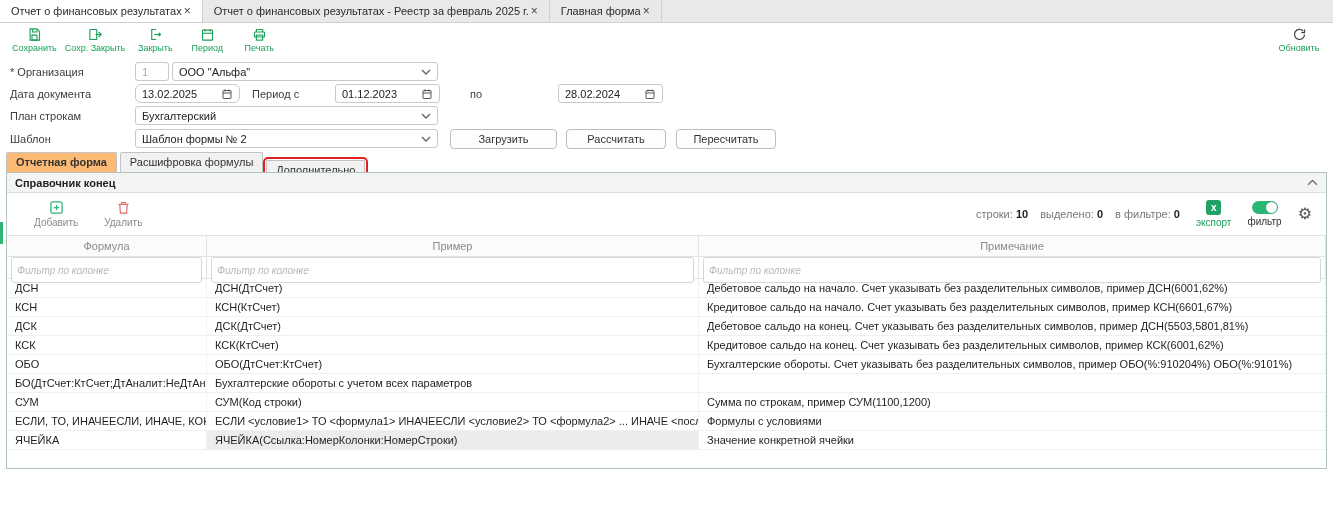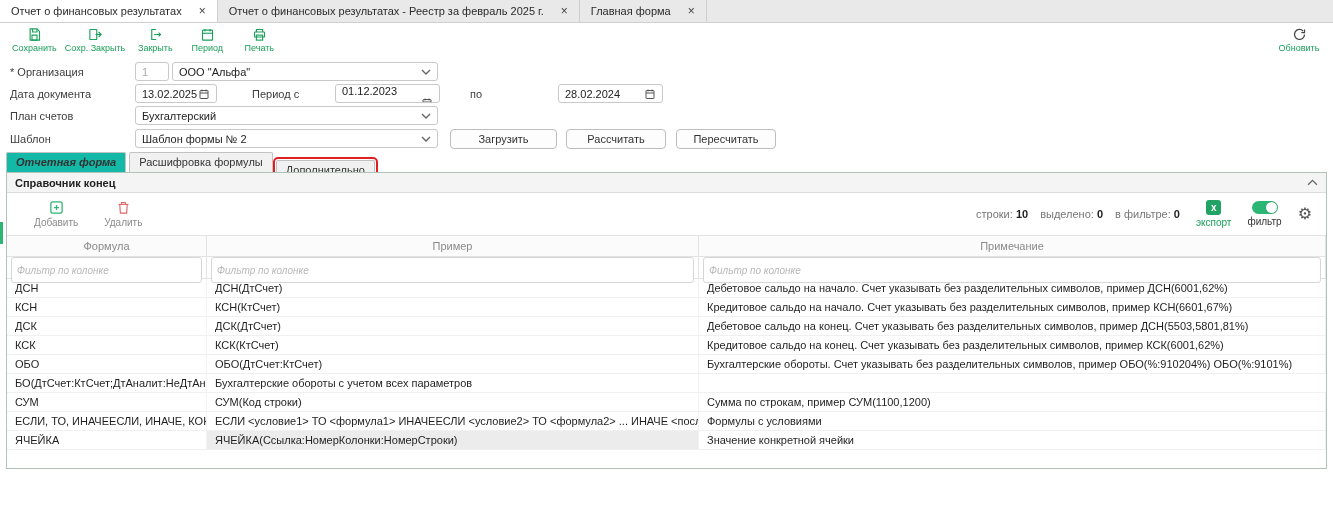--- a/index.html
+++ b/index.html
@@ -2,21 +2,21 @@
 <html><head>
 <meta charset="utf-8">
 <style>
   * { margin:0; padding:0; box-sizing:border-box; }
   body { font-family:"Liberation Sans","DejaVu Sans",sans-serif; background:#fff; }
   .app { position:relative; width:1333px; height:525px; background:#fff; overflow:hidden; }
 
   
   .tabbar { position:absolute; top:0; left:0; right:0; height:23px; background:#e9e9e9;
             border-bottom:1px solid #cfcfcf; display:flex; font-size:11px; }
-  .wtab { display:flex; align-items:center; gap:17px; padding:0 11px; border-right:1px solid #cfcfcf;
+  .wtab { display:flex; align-items:center; gap:2px; padding:0 11px; border-right:1px solid #cfcfcf;
           color:#2a2a2a; cursor:pointer; white-space:nowrap; }
   .wtab.active { background:#fff; }
   .wtab-close { color:#444; font-size:12px; line-height:1; }
 
   
   .toolbar { position:absolute; top:24px; left:0; right:0; height:32px; display:flex;
              align-items:center; padding:0 8px; }
   .tbtn { display:flex; flex-direction:column; align-items:center; justify-content:center;
           min-width:52px; height:32px; gap:1px; cursor:pointer; padding:0 4px; }
   .tbtn svg { width:15px; height:15px; }
@@ -32,21 +32,21 @@
           font-family:inherit; background:transparent; }
   .finput.code input { color:#aaa; }
   .fselect .chev, .finput .cal { margin-left:auto; flex:0 0 auto; }
   .abtn { position:absolute; height:20px; border:1px solid #bdbdbd; border-radius:4px; background:#fdfdfd;
           font-size:11px; color:#333; display:flex; align-items:center; justify-content:center; cursor:pointer; }
 
   
   .subtabs { position:absolute; top:152px; left:6px; display:flex; gap:3px; font-size:11px; }
   .subtab { height:20px; line-height:19px; padding:0 9px; border:1px solid #c2c2c2; border-bottom:none;
             background:#f1f1f1; color:#333; border-radius:2px 2px 0 0; cursor:pointer; white-space:nowrap; }
-  .subtab.active { background:#14b8a6; font-weight:bold;font-style:italic; }
+  .subtab.active { background:#fdba74; font-weight:bold; }
   .subtab.highlight { outline:2px solid #e02020; outline-offset:1px;margin-top:8px; }
 
   
   .panel { position:absolute; top:172px; left:6px; width:1321px; height:297px;
            border:1px solid #afc4b6; background:#fff; }
   .panel-header { height:20px; background:#f4f4f4; border-bottom:1px solid #ddd; display:flex;
            align-items:center; padding:0 8px; font-size:11px; font-weight:bold; color:#222; }
   .collapse { margin-left:auto; cursor:pointer; display:flex; align-items:center; }
 
   .panel-toolbar { height:42px; display:flex; align-items:center; padding:0 14px; }
@@ -159,48 +159,48 @@
     <input value="1" style="">
   </div>
   <div class="fselect" style="left:172px;top:62px;width:266px;">
     <span>ООО "Альфа"</span>
     <svg class="chev" width="10" height="6" viewBox="0 0 10 6" fill="none" stroke="#666" stroke-width="1.4">
         <path d="M1 1l4 4 4-4"></path>
       </svg>
   </div>
 
   <span class="flabel" style="left:10px;top:85px;">Дата документа</span>
-  <div class="finput" style="left:135px;top:84px;width:82px;">
+  <div class="finput" style="left:135px;top:84px;width:105px;border-radius:6px;">
     <input value="13.02.2025" style="">
     <svg class="cal" width="12" height="12" viewBox="0 0 24 24" fill="none" stroke="#555" stroke-width="2">
         <rect x="4" y="5" width="16" height="16" rx="1"></rect>
         <path d="M4 10h16"></path>
         <path d="M8 3v4M16 3v4"></path>
       </svg>
   </div>
   <span class="flabel" style="left:252px;top:85px;">Период с</span>
-  <div class="finput" style="left:335px;top:84px;width:105px;flex-direction:column;">
+  <div class="finput" style="left:335px;top:84px;width:105px;">
     <input value="01.12.2023" style="">
     <svg class="cal" width="12" height="12" viewBox="0 0 24 24" fill="none" stroke="#555" stroke-width="2">
         <rect x="4" y="5" width="16" height="16" rx="1"></rect>
         <path d="M4 10h16"></path>
         <path d="M8 3v4M16 3v4"></path>
       </svg>
   </div>
   <span class="flabel" style="left:470px;top:85px;">по</span>
   <div class="finput" style="left:558px;top:84px;width:105px;">
     <input value="28.02.2024" style="">
     <svg class="cal" width="12" height="12" viewBox="0 0 24 24" fill="none" stroke="#555" stroke-width="2">
         <rect x="4" y="5" width="16" height="16" rx="1"></rect>
         <path d="M4 10h16"></path>
         <path d="M8 3v4M16 3v4"></path>
       </svg>
   </div>
 
-  <span class="flabel" style="left:10px;top:107px;">План счетов</span>
+  <span class="flabel" style="left:10px;top:107px;">План строкам</span>
   <div class="fselect" style="left:135px;top:106px;width:303px;">
     <span>Бухгалтерский</span>
     <svg class="chev" width="10" height="6" viewBox="0 0 10 6" fill="none" stroke="#666" stroke-width="1.4">
         <path d="M1 1l4 4 4-4"></path>
       </svg>
   </div>
 
   <span class="flabel" style="left:10px;top:130px;">Шаблон</span>
   <div class="fselect" style="left:135px;top:129px;width:303px;">
     <span>Шаблон формы № 2</span>

